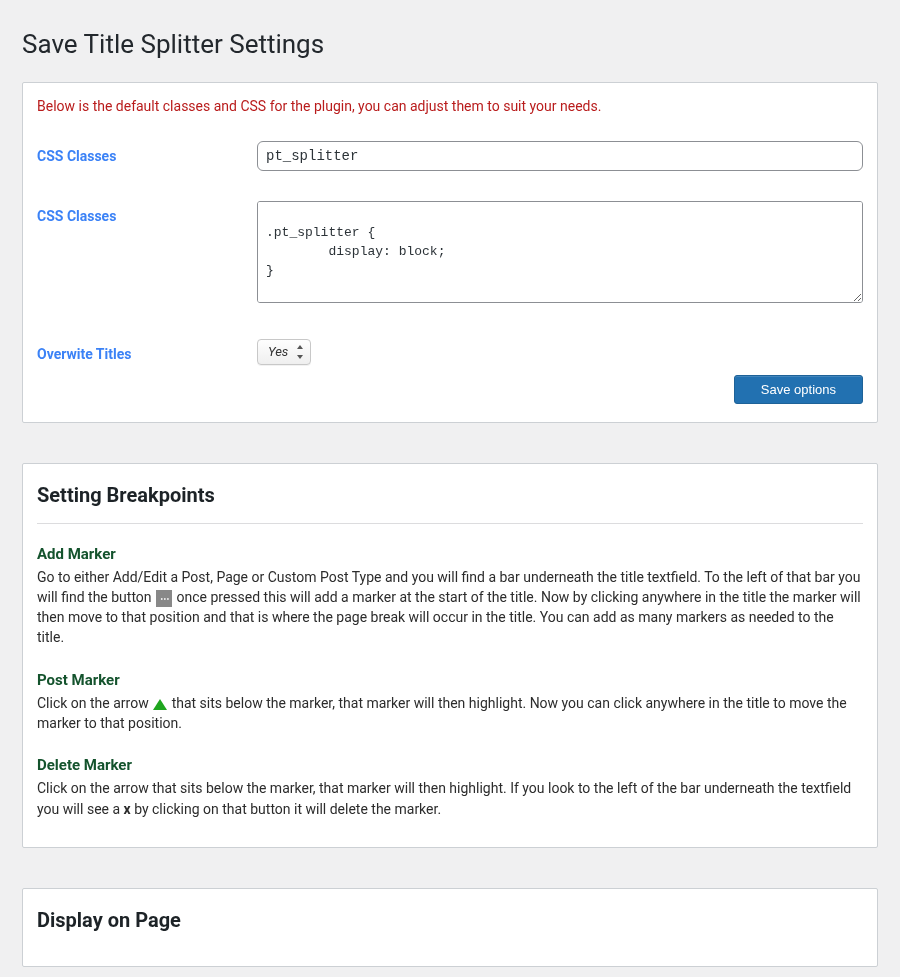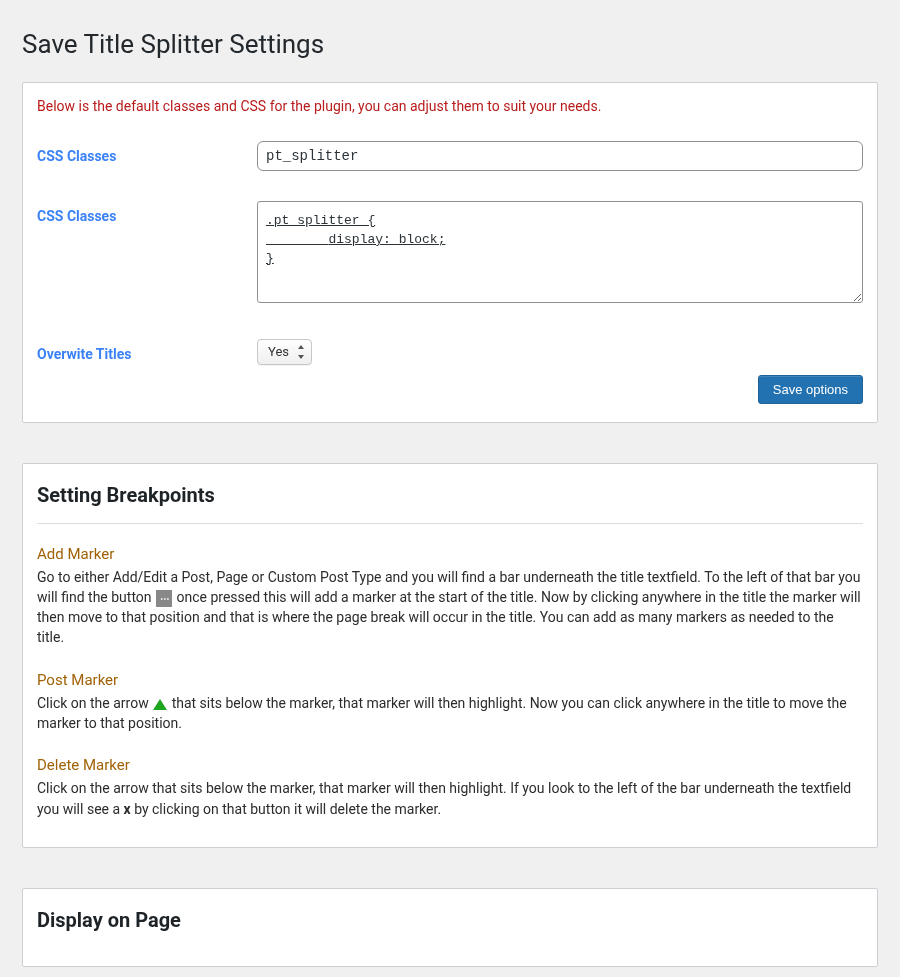--- a/index.html
+++ b/index.html
@@ -53,42 +53,42 @@
       font-size: 14px;
       font-family: Menlo, Consolas, "Courier New", monospace;
       border: 1px solid #8c8f94;
       border-radius: 6px;
       background: #fff;
       color: #2c3338;
     }
     textarea {
       width: 100%;
       height: 102px;
-      padding: 10px 8px;
+      padding: 22px 8px;
       font-size: 13px;
       font-family: Menlo, Consolas, "Courier New", monospace;
       border: 1px solid #8c8f94;
       border-radius: 3px;
       background: #fff;
       color: #2c3338;
       resize: both;
       line-height: 1.45;
-      text-decoration: underline;
     }
     .select-wrap {
       display: inline-block;
       position: relative;
       background: linear-gradient(#fefefe, #efefef);
       border: 1px solid #c8c8c8;
       border-radius: 4px;
       box-shadow: 0 1px 0 rgba(0,0,0,0.05);
       height: 26px;
       padding: 3px 22px 3px 10px;
       font-size: 13px;
       color: #333;
+      font-style: italic;
     }
     .select-arrows {
       position: absolute;
       right: 6px;
       top: 50%;
       transform: translateY(-50%);
       width: 8px;
       height: 14px;
       display: flex;
       flex-direction: column;
@@ -107,21 +107,21 @@
     .select-arrows::after { border-top: 4px solid #555; }
     .actions {
       text-align: right;
       margin-top: 10px;
     }
     .button-primary {
       display: inline-block;
       background: #2271b1;
       border: 1px solid #1e6298;
       color: #fff;
-      padding: 6px 14px;
+      padding: 6px 26px;
       font-size: 13px;
       border-radius: 3px;
       cursor: pointer;
       box-shadow: inset 0 1px 0 rgba(255,255,255,0.15);
     }
     h2.section-title {
       font-size: 25px;
       font-weight: 400;
       color: #23282d;
       margin: 10px 0 18px 0;
@@ -133,22 +133,22 @@
       margin: 3px 0 8px 0;
       padding-bottom: 6px;
     }
     hr.hr {
       border: none;
       border-top: 1px solid #dcdcde;
       margin: 6px 0 20px 0;
     }
     h4.item-title {
       font-size: 15px;
-      font-weight: 400;
-      color: #a16207;
+      font-weight: 700;
+      color: #14532d;
       margin: 6px 0 2px 0;
     }
     p.body {
       color: #2c2c2c;
       line-height: 1.45;
       margin-bottom: 22px;
     }
     .inline-btn {
       display: inline-flex;
       align-items: center;

